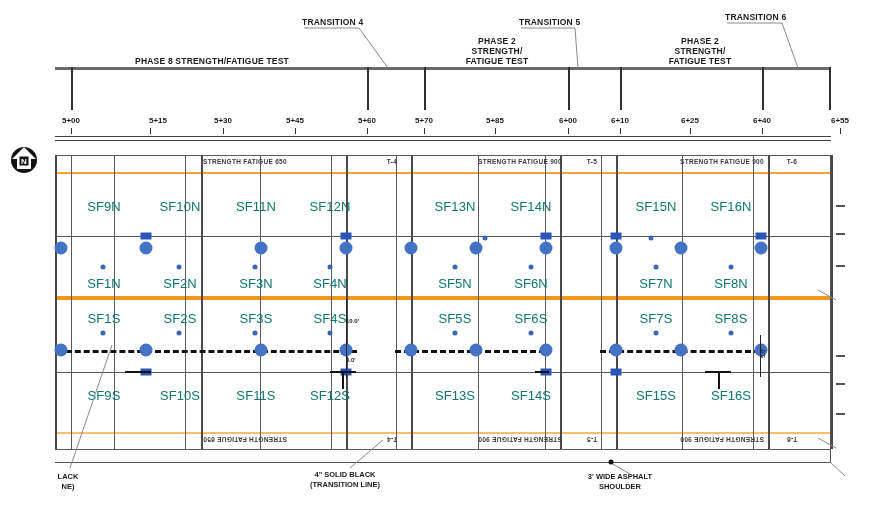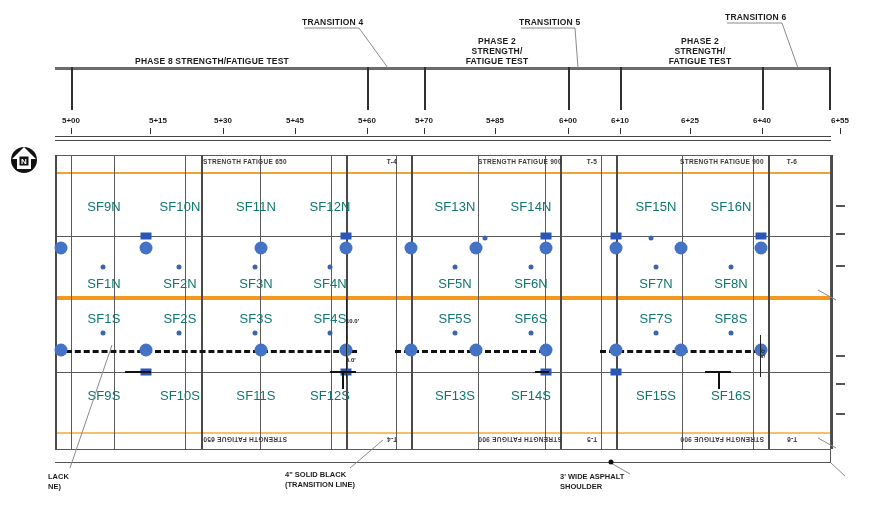--- a/index.html
+++ b/index.html
@@ -96,21 +96,21 @@
   .dimline{position:absolute;width:1px;background:#222;}
   .dimtext{
     position:absolute;font-size:6px;font-weight:bold;color:#222;
     white-space:nowrap;
   }
   .dimtext.rot{transform:rotate(-90deg);transform-origin:0 0;}
 
   
   .callout{
     position:absolute;font-size:7.5px;font-weight:bold;
-    color:#1c1c1c;line-height:9.5px;
+    color:#1c1c1c;text-align:center;line-height:9.5px;
     white-space:pre-line;
   }
 
   
   .compass{position:absolute;left:5px;top:143px;width:38px;height:34px;}
 </style>
 </head>
 <body>
 
 <div id="sheet">

